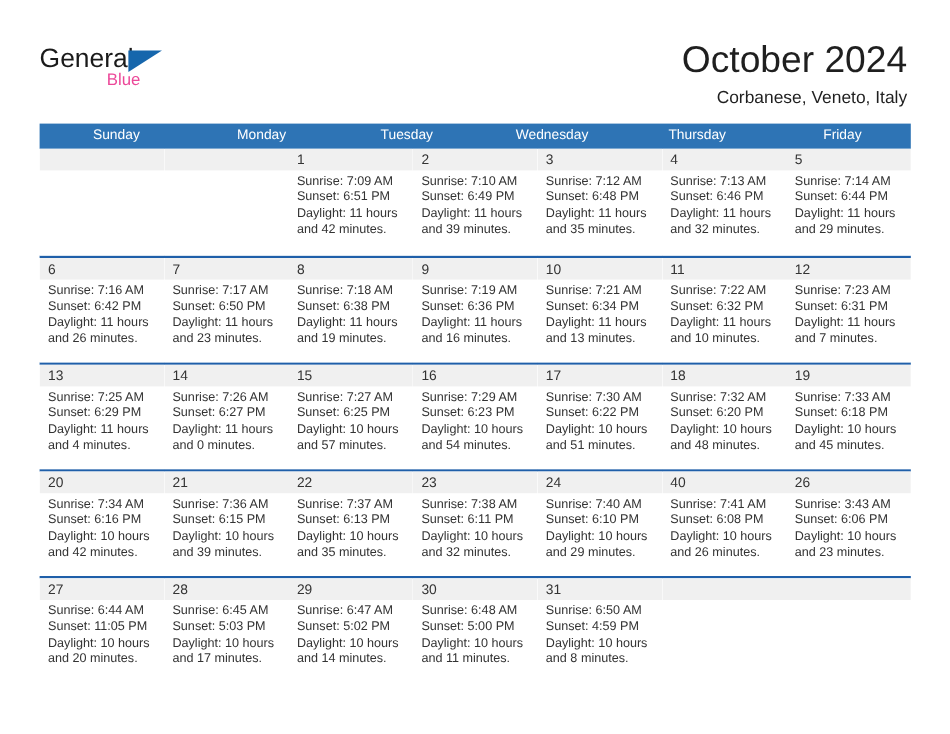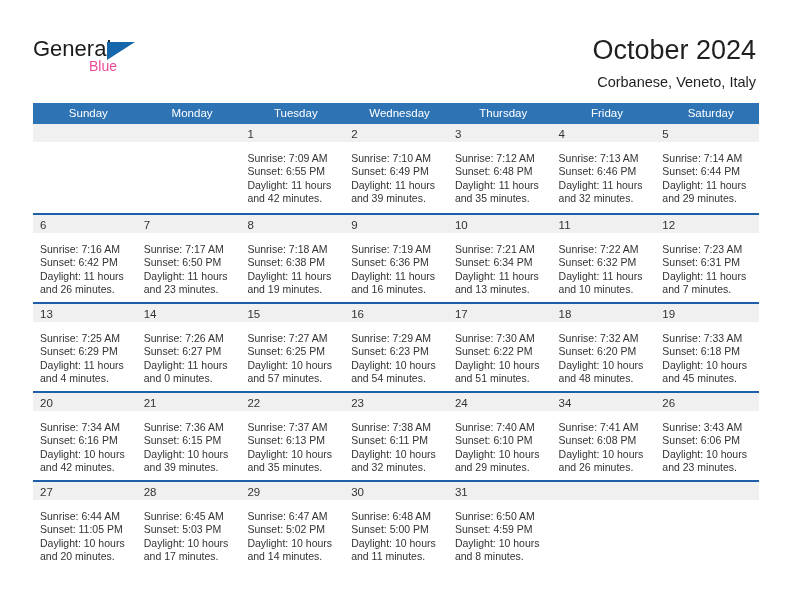--- a/index.html
+++ b/index.html
@@ -59,21 +59,21 @@
     color: #ec4899;
     font-family: "Liberation Sans", sans-serif;
   }
   .title-block {
     position: absolute;
     right: 36px;
     top: 34px;
     text-align: right;
   }
   .cal-title {
-    font-size: 27px;
+    font-size: 31px;
     color: #1f1f1f;
     line-height: 32px;
     white-space: nowrap;
   }
   .cal-subtitle {
     font-size: 14.5px;
     color: #1f1f1f;
     line-height: 20px;
     margin-top: 6px;
     white-space: nowrap;
@@ -123,21 +123,21 @@
     background: #f0f0f0;
     padding-left: 7px;
     box-sizing: border-box;
   }
   .day-number {
     font-size: 11.5px;
     line-height: 18px;
     color: #333333;
   }
   .day-body {
-    padding: 10px 6px 0 7px;
+    padding: 3px 6px 0 7px;
   }
   .day-line {
     font-size: 10.5px;
     line-height: 13.4px;
     color: #333333;
     white-space: nowrap;
   }
 </style>
 </head>
 <body>
@@ -160,35 +160,34 @@
   </div>
 
   <div class="calendar">
     <div class="weekdays">
         <div class="weekday">Sunday</div>
         <div class="weekday">Monday</div>
         <div class="weekday">Tuesday</div>
         <div class="weekday">Wednesday</div>
         <div class="weekday">Thursday</div>
         <div class="weekday">Friday</div>
-        <div class="weekday">Saturday</div>
       </div>
     <div id="weeks-container">
         <div class="week">
           <div class="day empty">
             <div class="day-number-band"><span class="day-number"></span></div>
           </div>
           <div class="day empty">
             <div class="day-number-band"><span class="day-number"></span></div>
           </div>
           <div class="day">
             <div class="day-number-band"><span class="day-number">1</span></div>
             <div class="day-body">
               <div class="day-line">Sunrise: 7:09 AM</div>
-              <div class="day-line">Sunset: 6:55 PM</div>
+              <div class="day-line">Sunset: 6:51 PM</div>
               <div class="day-line">Daylight: 11 hours</div>
               <div class="day-line">and 42 minutes.</div>
             </div>
           </div>
           <div class="day">
             <div class="day-number-band"><span class="day-number">2</span></div>
             <div class="day-body">
               <div class="day-line">Sunrise: 7:10 AM</div>
               <div class="day-line">Sunset: 6:49 PM</div>
               <div class="day-line">Daylight: 11 hours</div>
@@ -393,21 +392,21 @@
           <div class="day">
             <div class="day-number-band"><span class="day-number">24</span></div>
             <div class="day-body">
               <div class="day-line">Sunrise: 7:40 AM</div>
               <div class="day-line">Sunset: 6:10 PM</div>
               <div class="day-line">Daylight: 10 hours</div>
               <div class="day-line">and 29 minutes.</div>
             </div>
           </div>
           <div class="day">
-            <div class="day-number-band"><span class="day-number">34</span></div>
+            <div class="day-number-band"><span class="day-number">40</span></div>
             <div class="day-body">
               <div class="day-line">Sunrise: 7:41 AM</div>
               <div class="day-line">Sunset: 6:08 PM</div>
               <div class="day-line">Daylight: 10 hours</div>
               <div class="day-line">and 26 minutes.</div>
             </div>
           </div>
           <div class="day">
             <div class="day-number-band"><span class="day-number">26</span></div>
             <div class="day-body">

